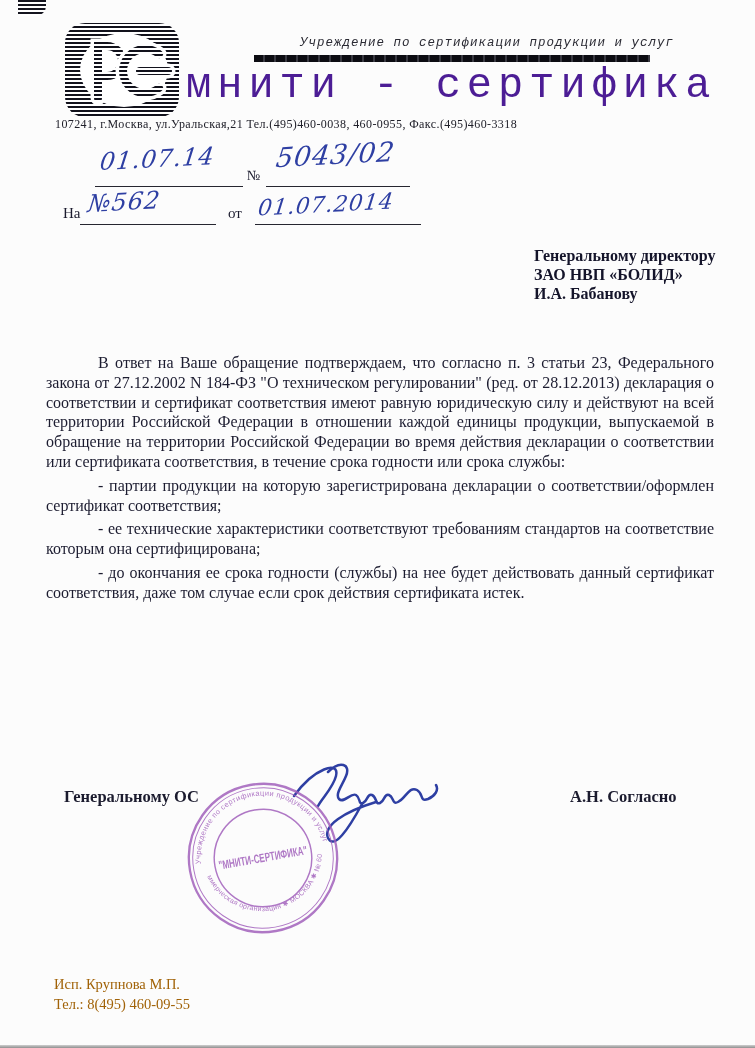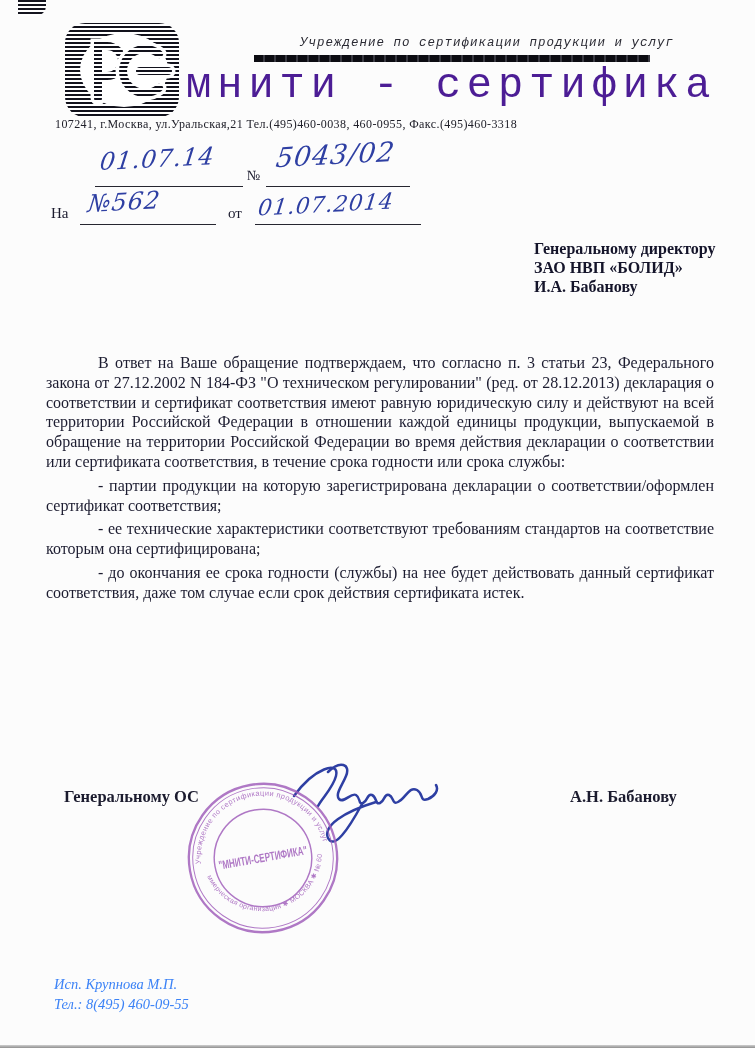--- a/index.html
+++ b/index.html
@@ -44,55 +44,55 @@
     font-family:Liberation Serif, serif;
     font-size:12px;letter-spacing:.4px;color:#20202a;
     white-space:nowrap;
   }
   
   .printed{position:absolute;font-size:15px;color:#1b1b2e;}
   .ul{position:absolute;border-bottom:1.6px solid #262630;height:16px;}
   #ul-date{left:95px;top:170px;width:148px;}
   #no-sign{left:247px;top:168px;font-size:14px;}
   #ul-number{left:266px;top:170px;width:144px;}
-  #na-label{left:51px;top:205px;}
+  #na-label{left:63px;top:205px;}
   #ul-incoming{left:80px;top:208px;width:136px;}
   #ot-label{left:228px;top:205px;}
   #ul-incoming-date{left:255px;top:208px;width:166px;}
   .hw{
     position:absolute;
     font-family:"DejaVu Serif", serif;
     font-style:italic;color:#2e3fa3;
     transform:rotate(-3deg) skewX(-10deg);
     letter-spacing:1px;white-space:nowrap;
   }
   #hw-date{left:100px;top:145px;font-size:24px;}
   #hw-number{left:276px;top:139px;font-size:27px;}
   #hw-incoming{left:88px;top:188px;font-size:24px;}
   #hw-incoming-date{left:258px;top:192px;font-size:22px;}
   
   .recipient{
-    position:absolute;left:534px;top:239px;
+    position:absolute;left:534px;top:246px;
     font-size:16px;font-weight:bold;line-height:19px;color:#14142a;
   }
   
   .body-text{
     position:absolute;left:42px;top:349px;width:676px;
     font-size:16px;line-height:19.8px;text-align:justify;color:#1c1c30;
   }
   .body-text p{margin:4px;text-indent:52px;}
   
   .sig-title{position:absolute;left:64px;top:787px;font-size:16.5px;font-weight:bold;}
   .sig-name{position:absolute;left:570px;top:787px;font-size:16.5px;font-weight:bold;}
   .signature-svg{position:absolute;left:288px;top:756px;}
   .stamp-svg{position:absolute;left:185px;top:780px;transform:rotate(-10deg);opacity:.82;}
   
   .footer{
     position:absolute;left:54px;top:974px;
-    font-size:14.5px;line-height:20px;color:#3b82f6;font-style:italic;
+    font-size:14.5px;line-height:20px;color:#a16207;
   }
 </style>
 </head>
 <body>
 
 <div class="page">
 
   <div class="scan-artifact"></div>
 
   <svg class="logo" width="116" height="96" viewBox="0 0 116 96">
@@ -137,21 +137,21 @@
   </div>
 
   <div class="body-text">
     <p>В ответ на Ваше обращение подтверждаем, что согласно п. 3 статьи 23, Федерального закона от 27.12.2002 N 184-ФЗ "О техническом регулировании" (ред. от 28.12.2013) декларация о соответствии и сертификат соответствия имеют равную юридическую силу и действуют на всей территории Российской Федерации в отношении каждой единицы продукции, выпускаемой в обращение на территории Российской Федерации во время действия декларации о соответствии или сертификата соответствия, в течение срока годности или срока службы:</p>
     <p>- партии продукции на которую зарегистрирована декларации о соответствии/оформлен сертификат соответствия;</p>
     <p>- ее технические характеристики соответствуют требованиям стандартов на соответствие которым она сертифицирована;</p>
     <p>- до окончания ее срока годности (службы) на нее будет действовать данный сертификат соответствия, даже  том случае если срок действия сертификата истек.</p>
   </div>
 
   <div class="sig-title">Генеральному ОС</div>
-  <div class="sig-name">А.Н. Бабанову</div>
+  <div class="sig-name">А.Н. Согласно</div>
 
   <svg class="signature-svg" width="165" height="100" viewBox="0 0 165 100">
     <g fill="none" stroke="#2e3fa3" stroke-width="2.5" stroke-linecap="round" stroke-linejoin="round">
       <path d="M6 40 C26 12 52 4 48 20 C45 32 34 42 30 50"></path>
       <path d="M40 16 C52 4 63 8 58 20 C54 30 47 38 51 43 C56 48 63 36 68 39 C73 42 70 49 75 47 C80 45 79 37 84 39 C89 41 87 49 92 47 C97 45 96 37 101 39 C106 41 104 49 110 46 C118 42 121 30 129 34 C136 38 131 46 140 43 C147 40 151 34 148 29"></path>
       <path d="M74 48 C60 74 46 94 40 82 C35 70 55 56 88 46"></path>
     </g>
   </svg>
 
   <svg class="stamp-svg" width="156" height="156" viewBox="0 0 160 160">

